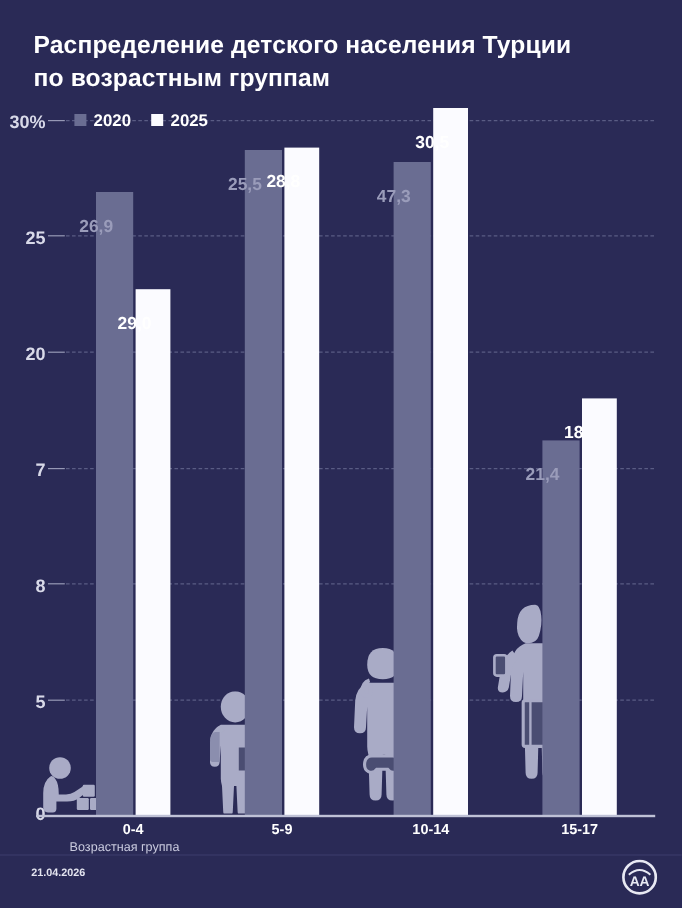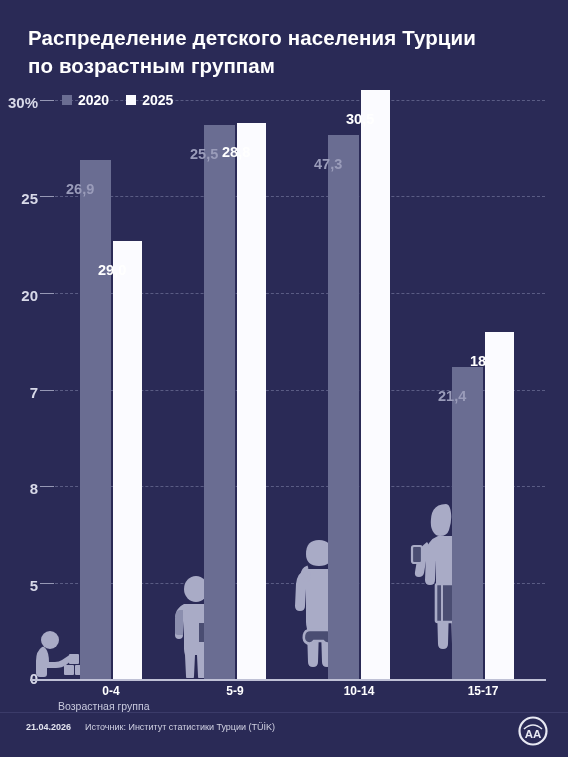--- a/index.html
+++ b/index.html
@@ -270,21 +270,20 @@
     <div class="cat-label" style="left:51px;">0-4</div>
     <div class="cat-label" style="left:175px;">5-9</div>
     <div class="cat-label" style="left:299px;">10-14</div>
     <div class="cat-label" style="left:423px;">15-17</div>
 
     <div class="axis-title">Возрастная группа</div>
   </div>
 
   <div class="footer-rule"></div>
   <div class="footer-date">21.04.2026</div>
-  <div class="footer-source">Источник: Институт статистики Турции (TÜİK)</div>
   <div class="aa-logo">
     <svg width="30" height="30" viewBox="0 0 30 30">
       <circle cx="15" cy="15" r="13.5" fill="none" stroke="#e8e9f3" stroke-width="2.2"></circle>
       <path d="M6 13 q9 -8 18 0" fill="none" stroke="#e8e9f3" stroke-width="1.6"></path>
       <text x="15" y="22" font-family="Liberation Sans, sans-serif" font-size="11.5" font-weight="bold" fill="#e8e9f3" text-anchor="middle">AA</text>
     </svg>
   </div>
 
 </div>
 

